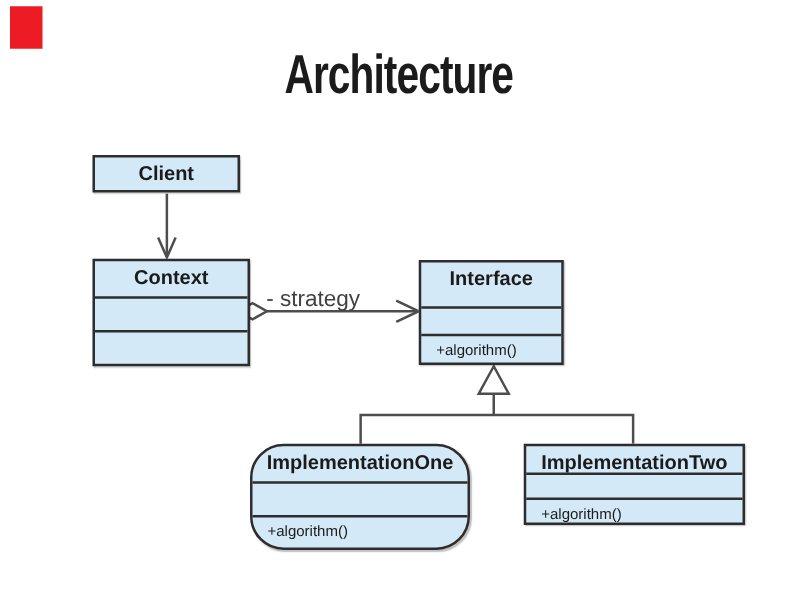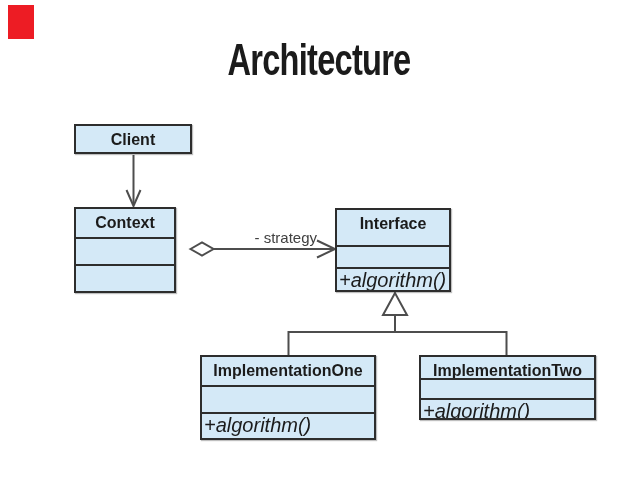--- a/index.html
+++ b/index.html
@@ -57,44 +57,44 @@
     box-sizing:border-box;
     text-align:center;
     font-weight:bold;font-size:16px;
     white-space:nowrap;overflow:hidden;
   }
   .uml-comp{
     box-sizing:border-box;
     border-top:2px solid var(--class-border);
   }
   .uml-methods{
-    font-size:20px;
-    padding-left:2px;
-    white-space:nowrap;overflow:hidden;font-style:italic;
+    font-size:12px;
+    padding-left:12px;
+    white-space:nowrap;overflow:hidden;
   }
   
   .client{left:74px;top:124px;width:118px;height:30px;}
   .client .uml-name{height:27px;line-height:27px;}
-  .context{left:74px;top:207px;width:102px;height:86px;}
+  .context{left:74px;top:207px;width:126px;height:86px;}
   .context .uml-name{height:28px;line-height:28px;}
   .context .comp-a{height:27px;}
   .context .comp-m{height:27px;}
   .interface{left:335px;top:208px;width:116px;height:84px;}
   .interface .uml-name{height:40px;line-height:28px;}
   .interface .comp-a{height:26px;}
   .interface .comp-m{height:26px;line-height:23px;}
-  .impl-one{left:200px;top:355px;width:176px;height:85px;}
+  .impl-one{left:200px;top:355px;width:176px;height:85px;border-radius:27px;}
   .impl-two{left:419px;top:355px;width:177px;height:65px;}
   .impl-one .uml-name,.impl-two .uml-name{height:28px;line-height:28px;}
   .impl-one .comp-a,.impl-two .comp-a{height:27px;}
   .impl-one .comp-m,.impl-two .comp-m{height:26px;line-height:23px;}
   .strategy-label{
     position:absolute;left:213px;top:229px;width:104px;
-    text-align:right;
-    font-size:15px;color:var(--label);
+    text-align:left;
+    font-size:18px;color:var(--label);
     white-space:nowrap;
   }
 </style>
 </head>
 <body>
 
 <div class="slide">
 
   <div class="corner-marker"></div>
 

